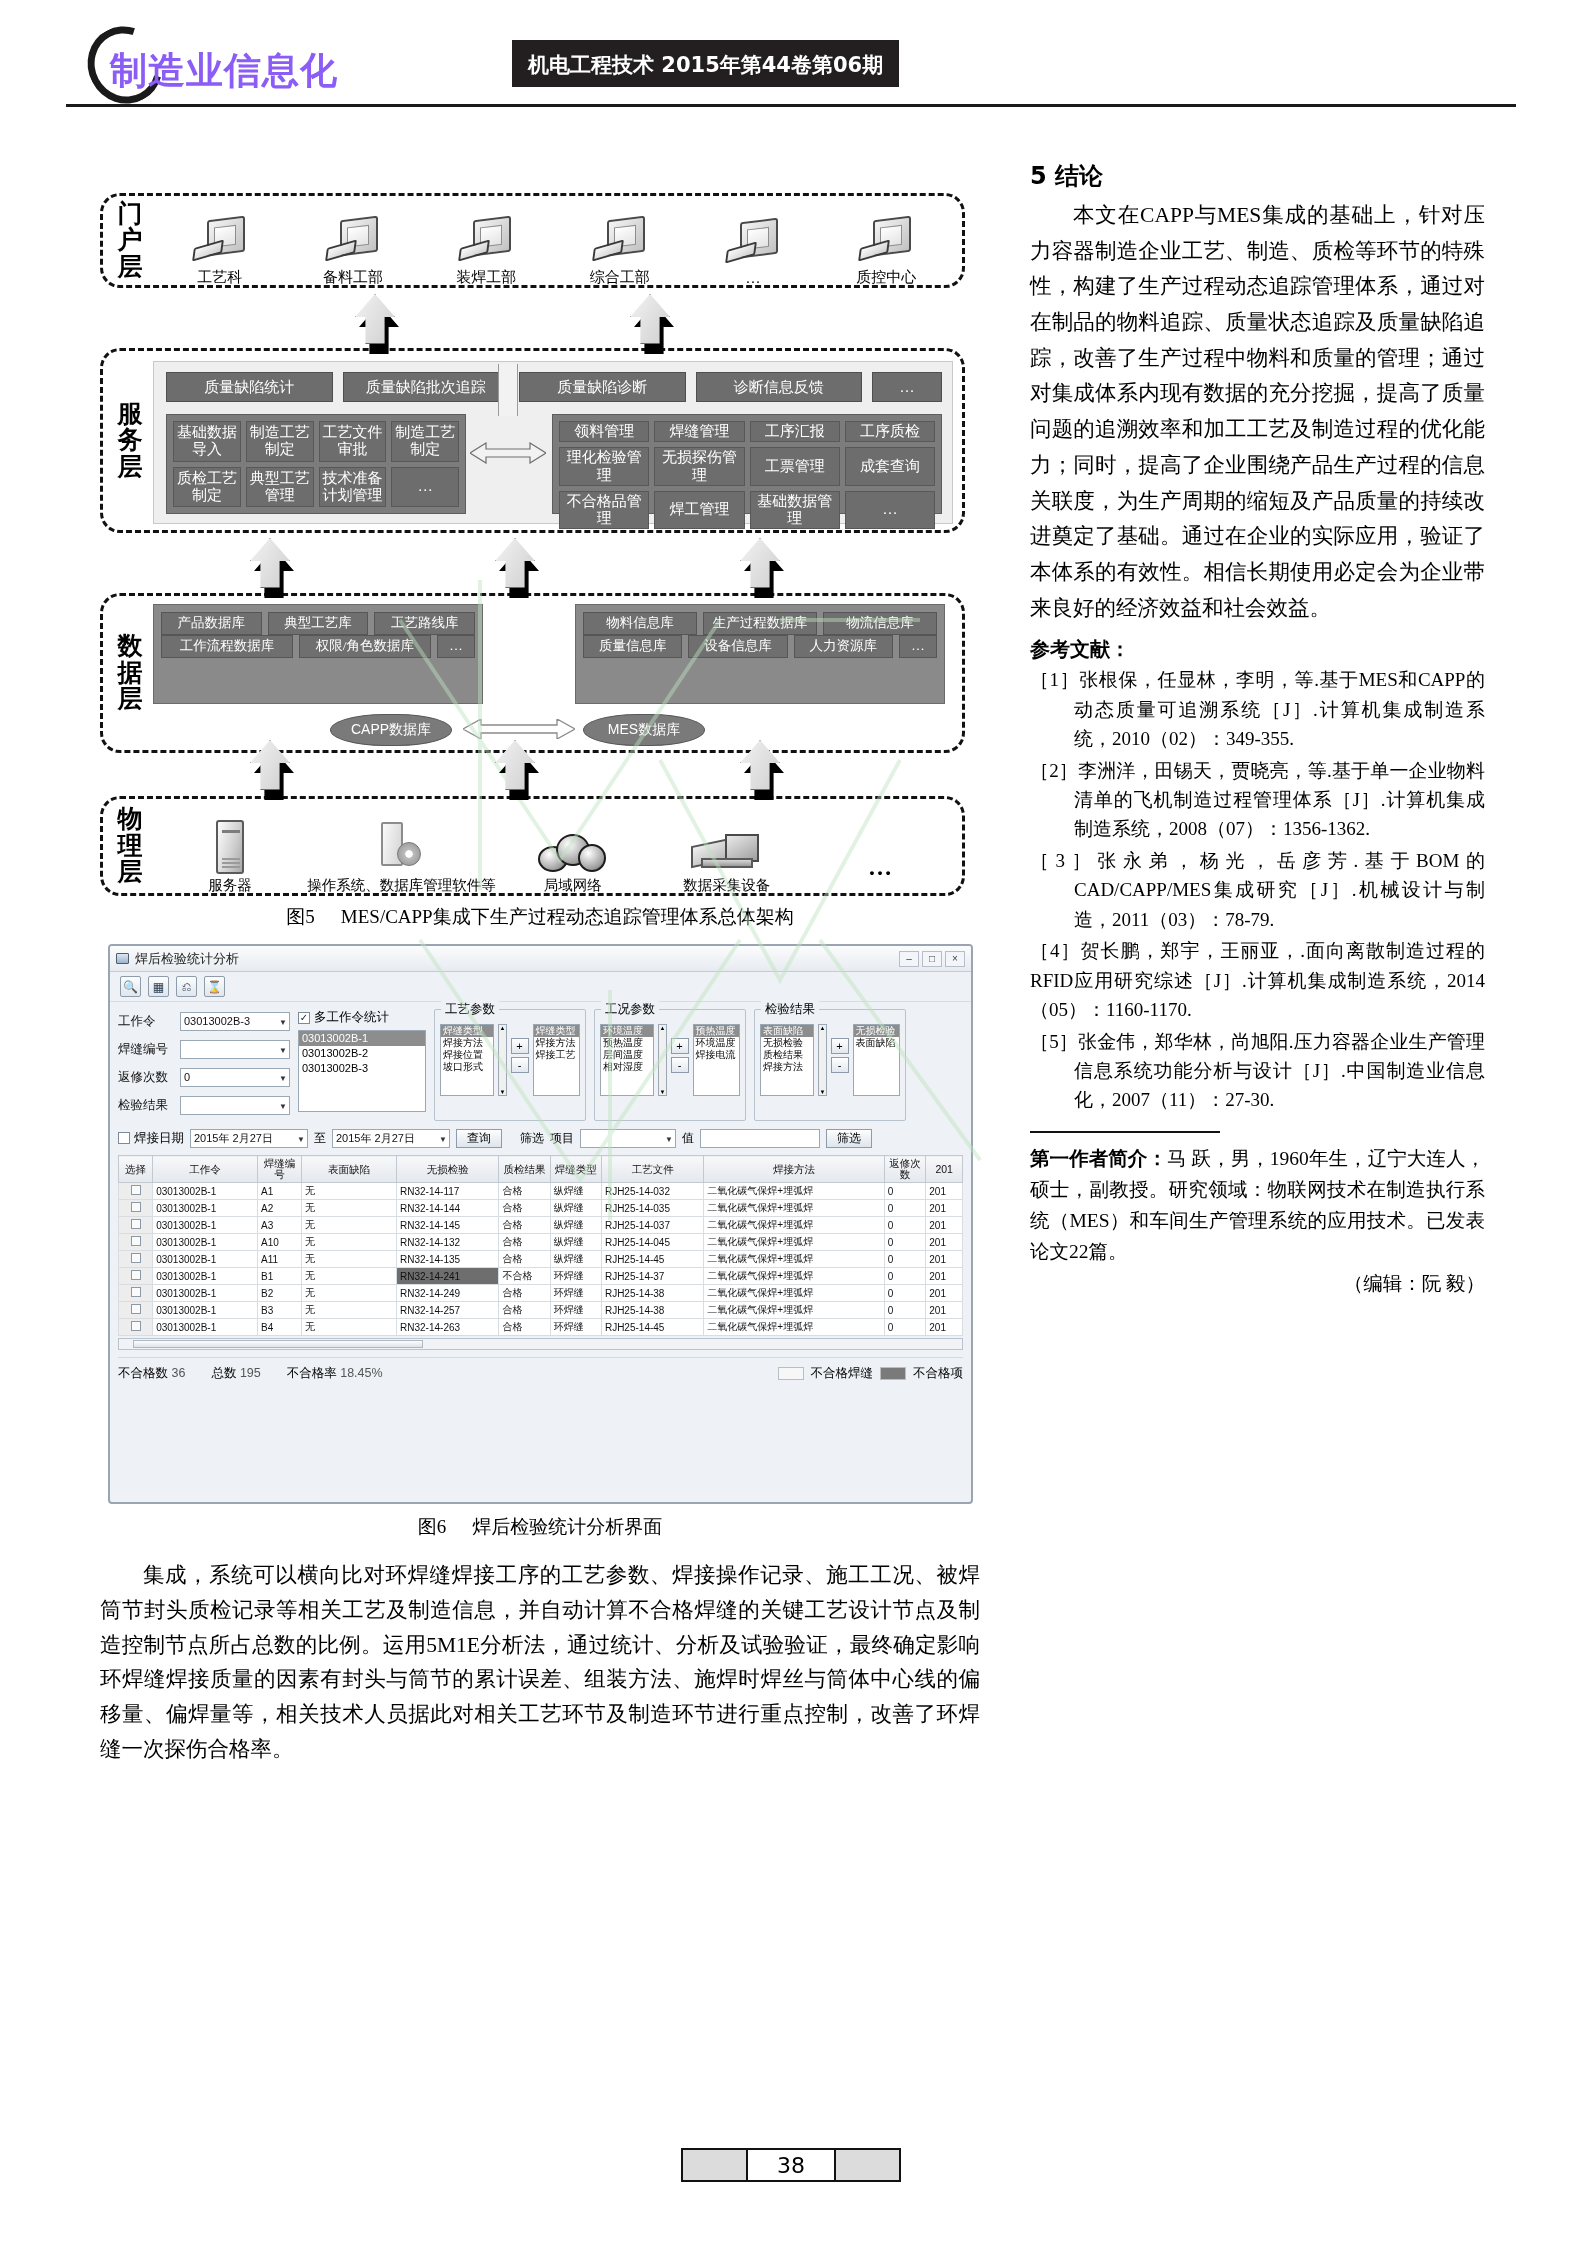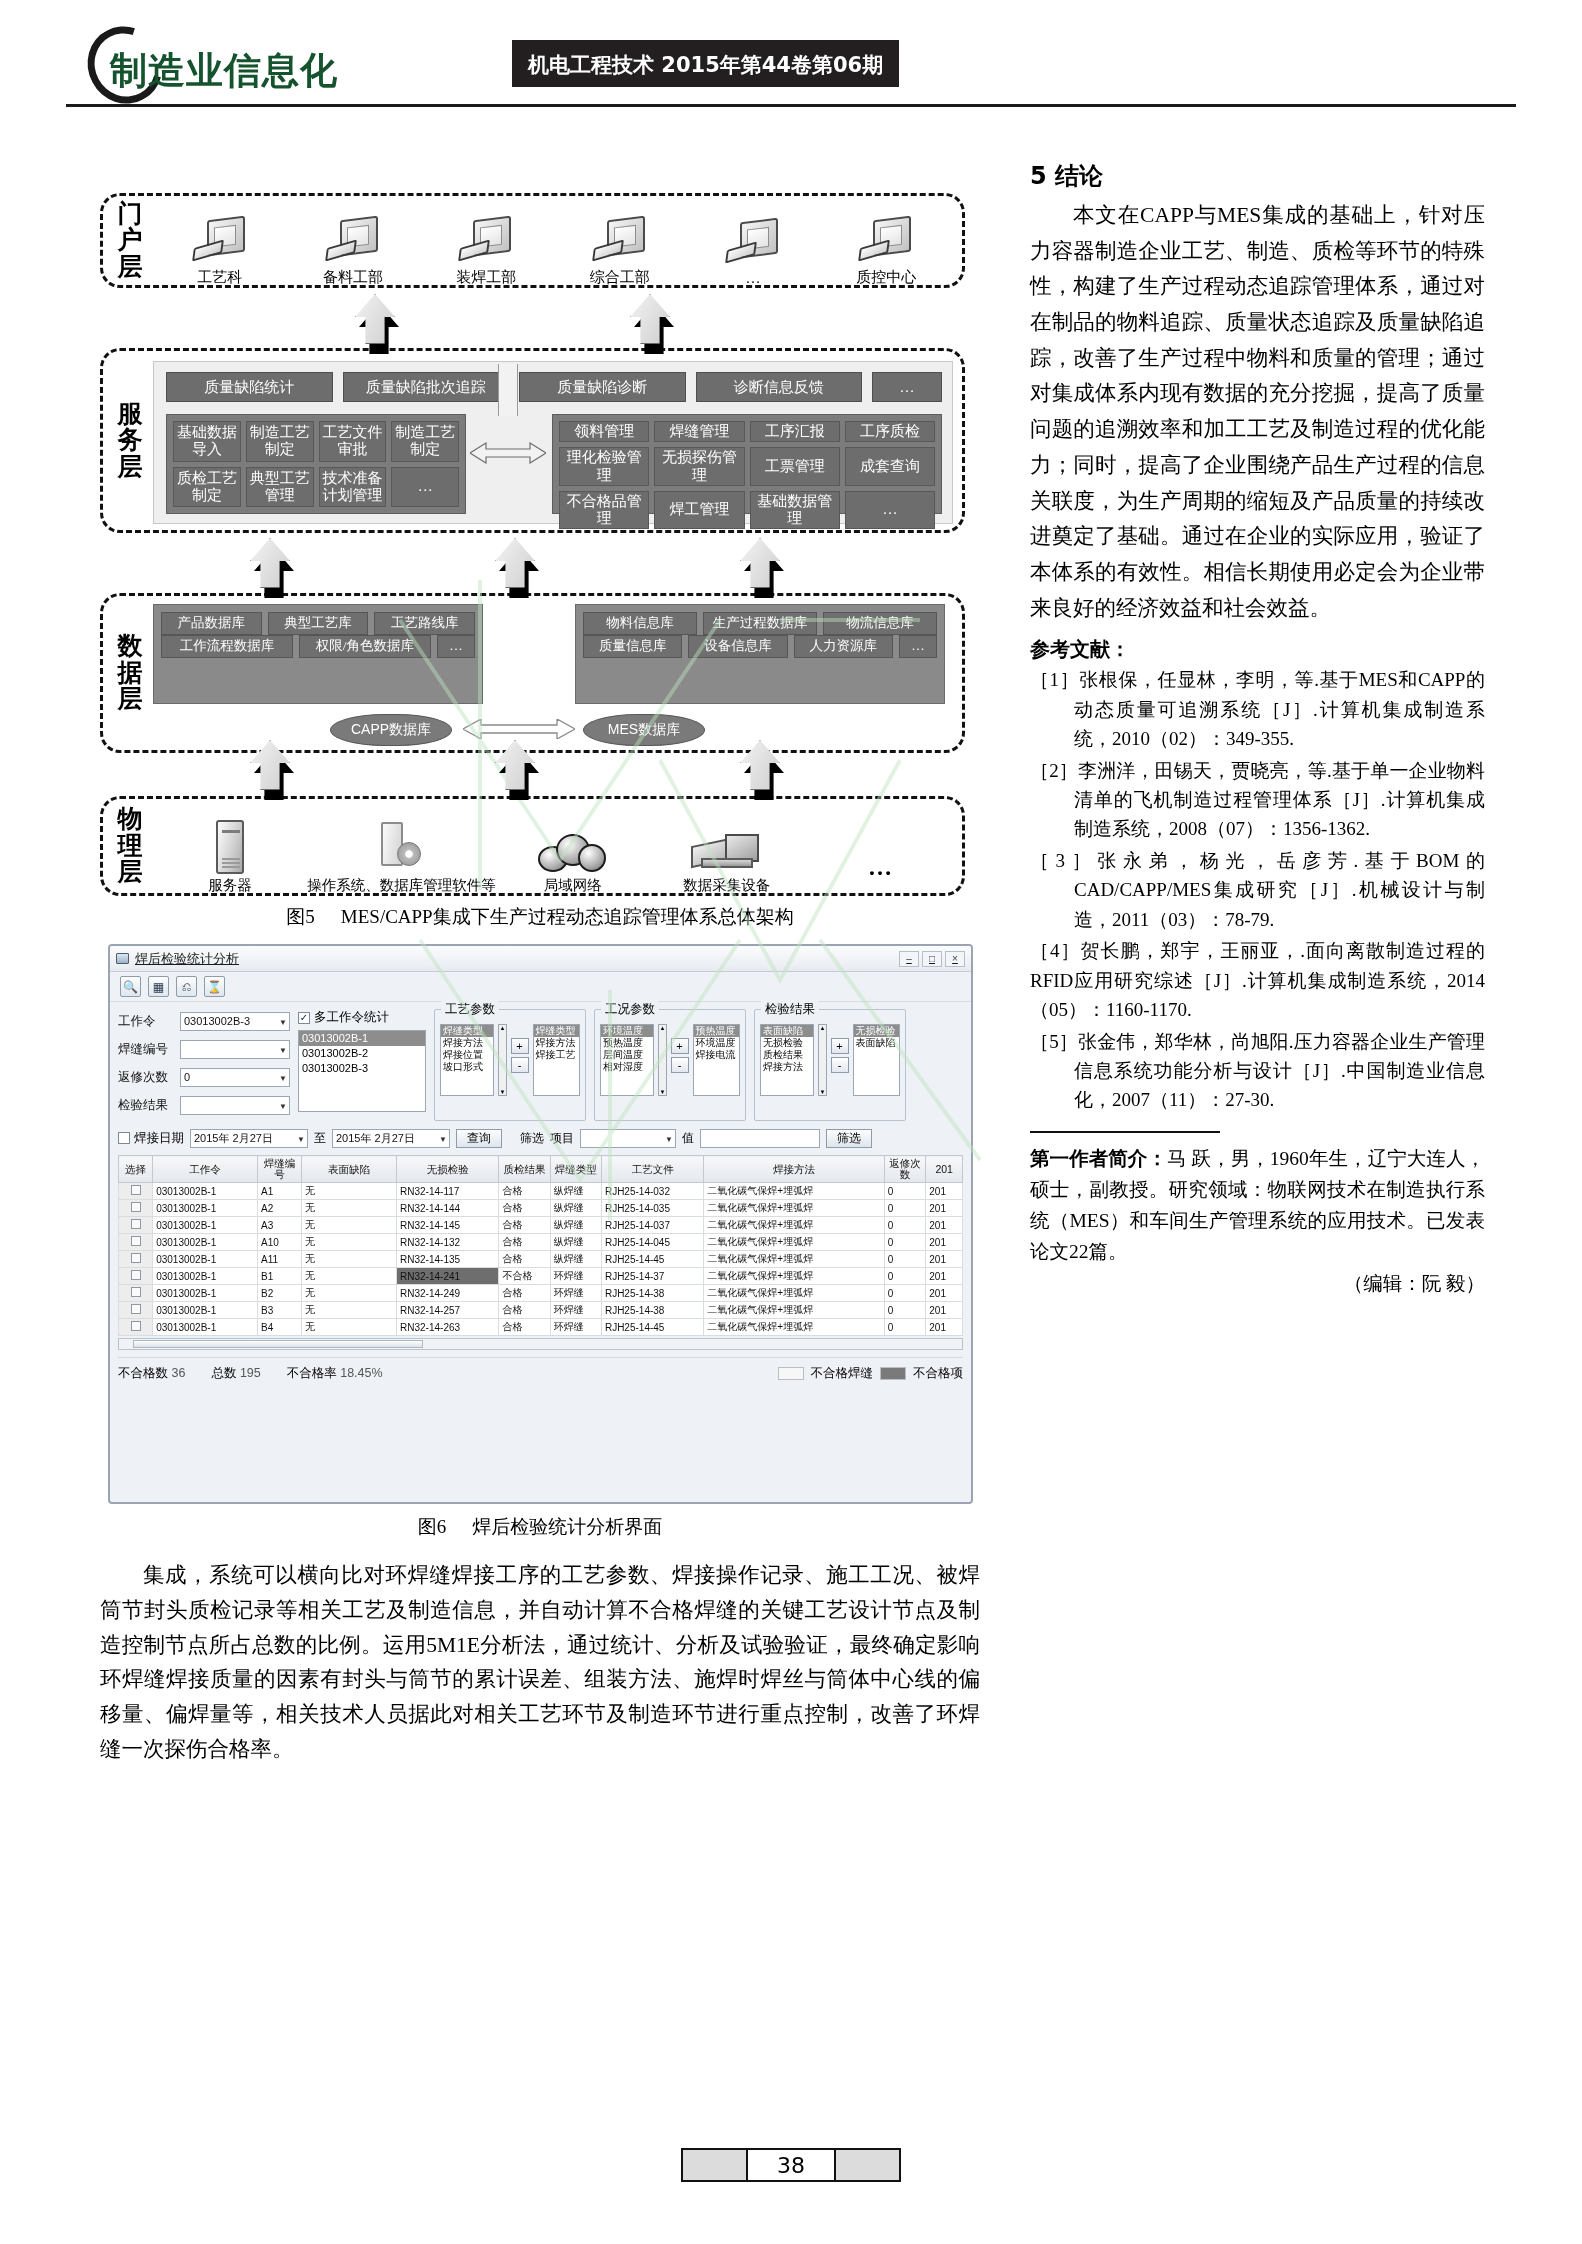--- a/index.html
+++ b/index.html
@@ -17,21 +17,21 @@
   .page-header{ position:absolute; left:0; top:0; width:1582px; height:110px; }
   .hdr-arc{
     position:absolute; left:88px; top:26px; width:74px; height:78px;
     border:7px solid #1a1a1a; border-radius:50%;
     border-right-color:transparent; border-top-color:#1a1a1a;
     transform:rotate(-28deg);
   }
   .hdr-brand{
     position:absolute; left:110px; top:46px;
     font-family:"DejaVu Sans","Liberation Sans",sans-serif;
-    font-size:37px; font-weight:bold; letter-spacing:1px; color:#14532d;
+    font-size:37px; font-weight:bold; letter-spacing:1px; color:#8b5cf6;
   }
   .hdr-banner{
     position:absolute; left:512px; top:40px; height:47px;
     background:#231f20; color:#fff;
     padding:4px 16px 0 16px;
     font-family:"DejaVu Sans","Liberation Sans",sans-serif;
     font-size:21px; font-weight:bold; line-height:42px; white-space:nowrap;
   }
   .hdr-rule{ position:absolute; left:66px; top:104px; width:1450px; height:3px; background:#1a1a1a; }
 
@@ -197,21 +197,21 @@
   .app-wrap{ position:relative; width:865px; height:560px; margin-top:14px; margin-left:8px; }
   .app{
     position:absolute; inset:0; background:#eef1f5;
     border:2px solid #9aa5b1; border-radius:4px;
     font-family:"Liberation Sans","DejaVu Sans",sans-serif;
     overflow:hidden;
   }
   .app-title{
     height:26px; background:linear-gradient(#fbfcfd,#e7ebf0);
     border-bottom:1px solid #c3ccd6; display:flex; align-items:center;
-    padding:0 6px; font-size:13px; color:#1b1b1b;text-decoration:underline;
+    padding:0 6px; font-size:13px; color:#1b1b1b;
   }
   .app-title .ic{
     width:13px; height:11px; margin-right:6px; border:1.5px solid #4d5d6e; border-radius:1px;
     background:linear-gradient(#dbe6f2,#9fb4cc);
   }
   .win-btns{ margin-left:auto; display:flex; gap:3px; }
   .win-btns span{ width:20px; height:16px; border:1px solid #b6bfc9; background:#f3f5f8;
      font-size:10px; line-height:14px; text-align:center; color:#444; }
   .app-toolbar{ height:30px; display:flex; align-items:center; gap:7px; padding:3px 10px;
      background:#eef1f5; border-bottom:1px solid #d6dce3;}

